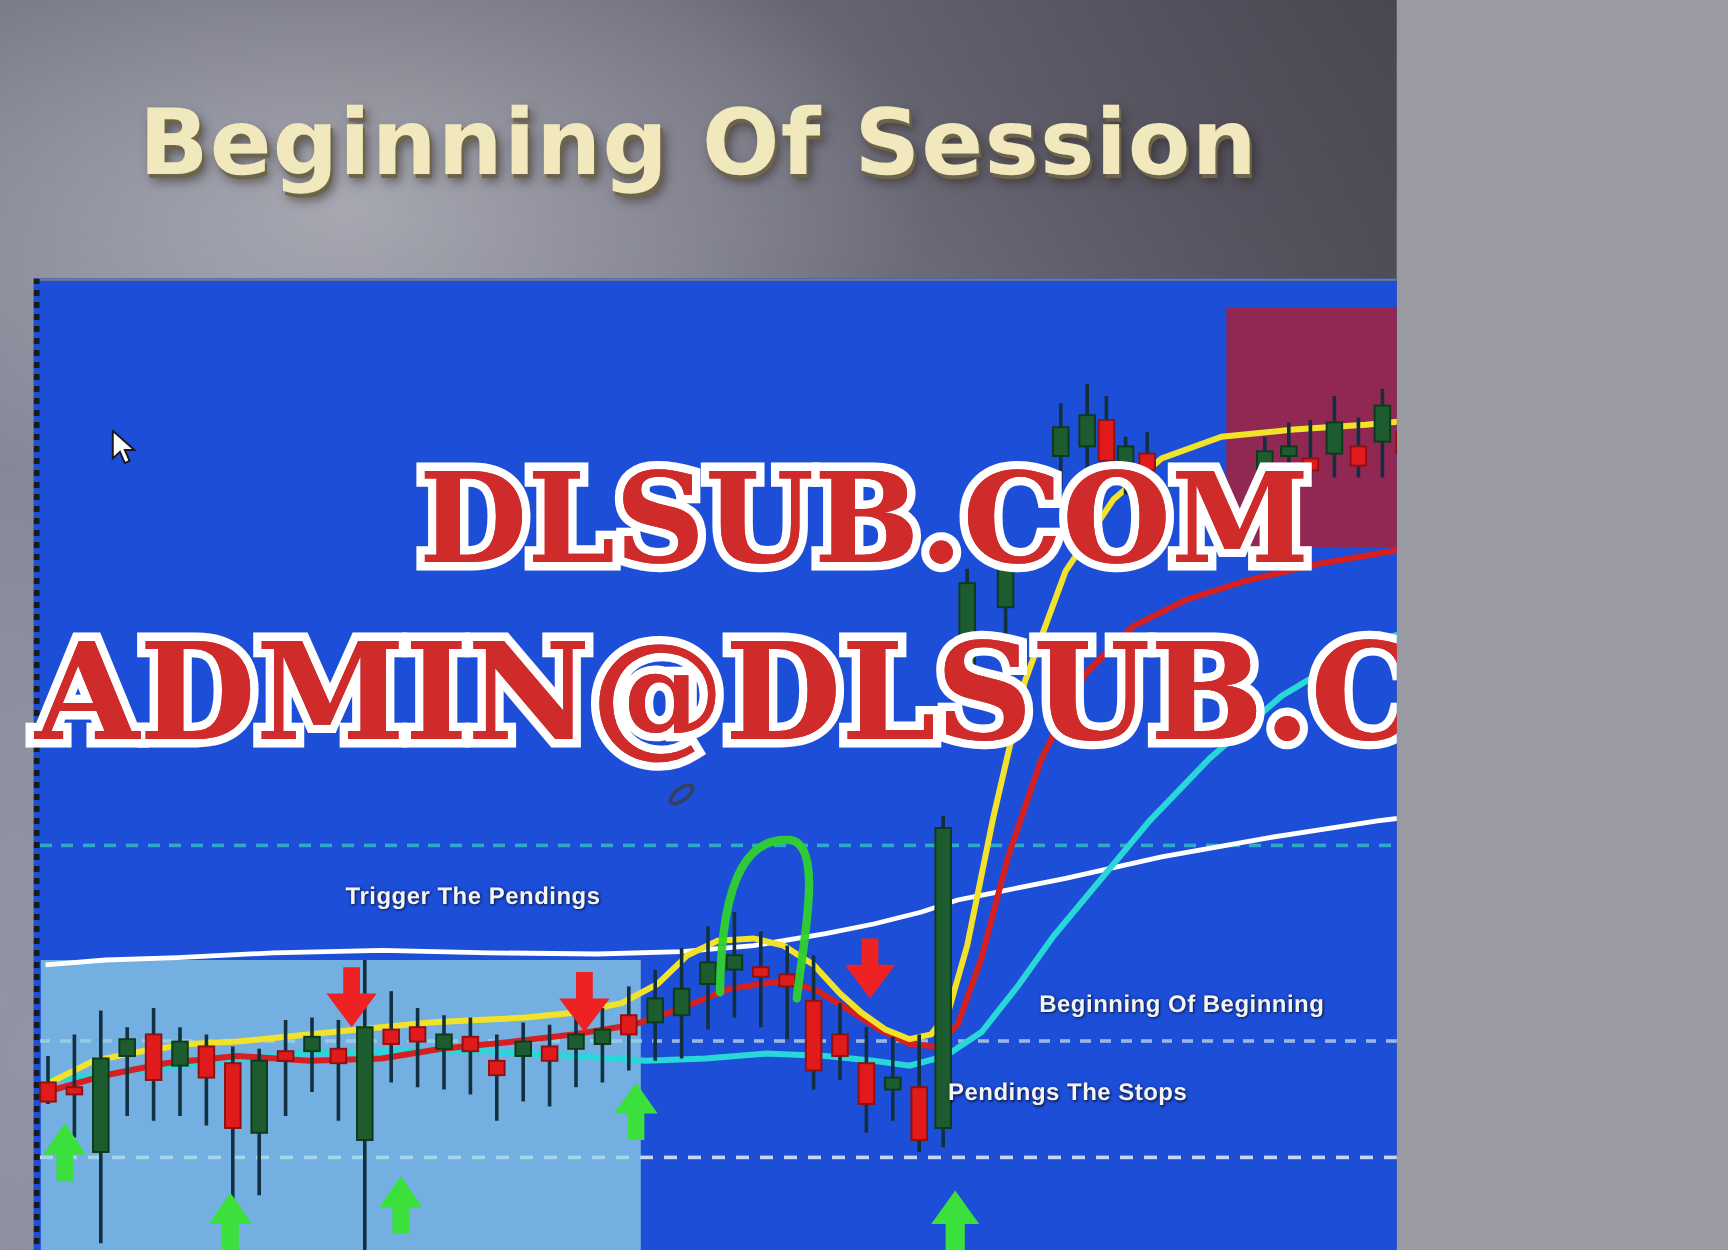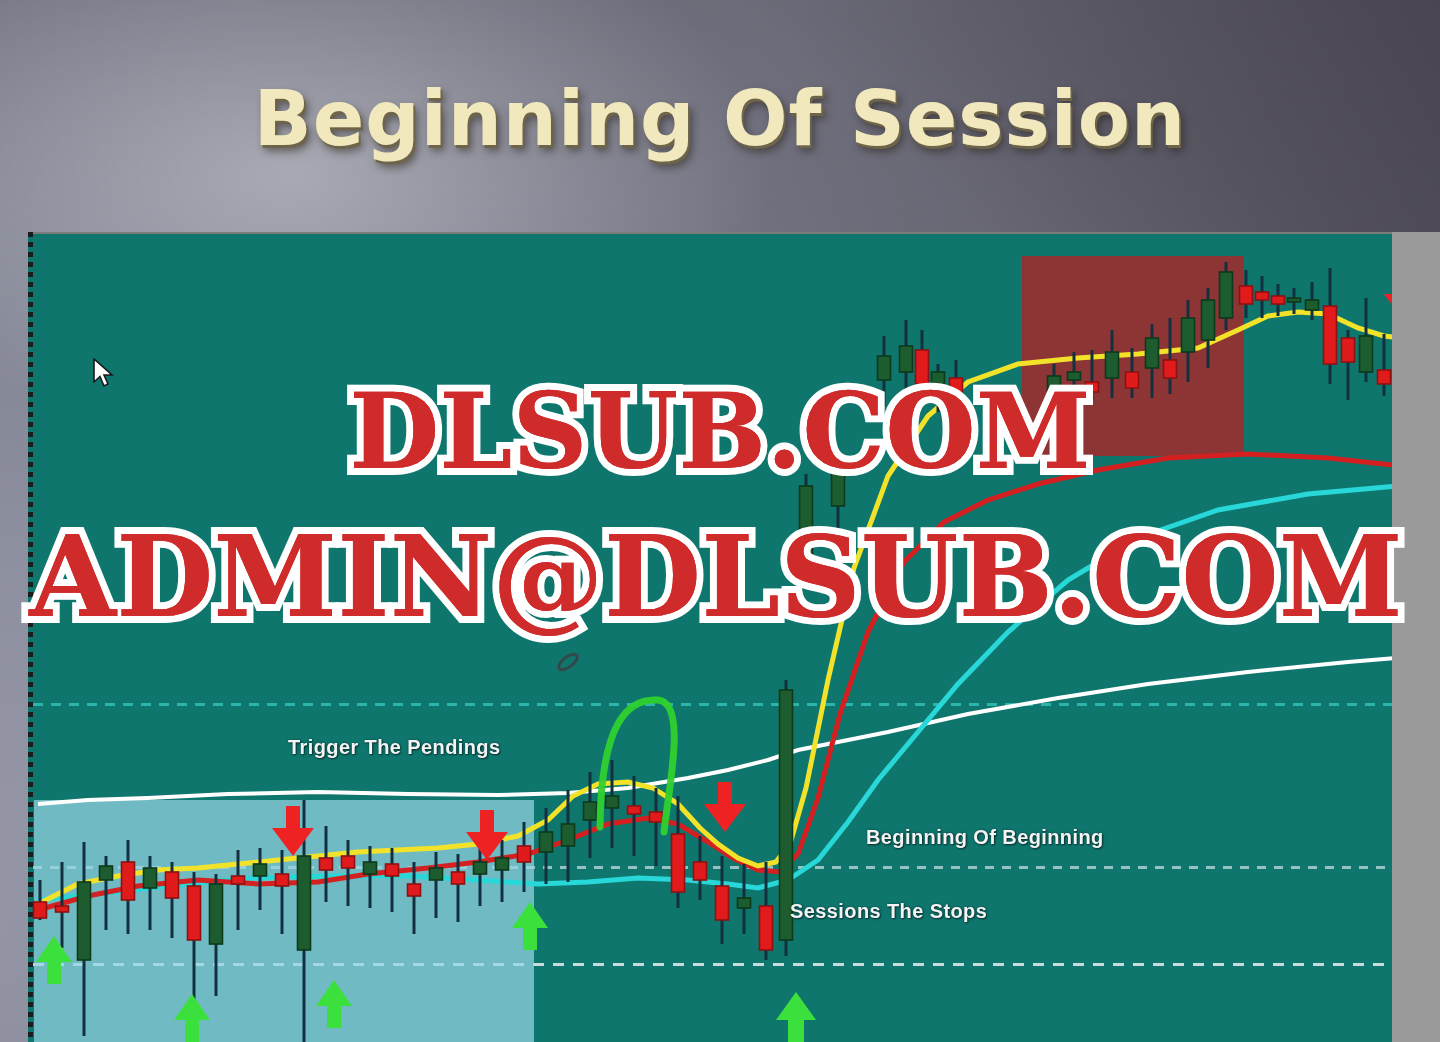--- a/index.html
+++ b/index.html
@@ -1,21 +1,21 @@
 <!DOCTYPE html>
 <html><head>
 <meta charset="utf-8">
 <style>
   html,body{margin:0;padding:0;}
   body{
     width:1440px;height:1042px;overflow:hidden;position:relative;
     font-family:"Liberation Sans", sans-serif;
     background:#9a9aa2;
   }
-  #stage{position:absolute;inset:0;width:1440px;height:1042px;overflow:hidden;}
+  #stage{position:absolute;inset:0;width:1164px;height:1042px;overflow:hidden;}
 
   
   .slide-bg{position:absolute;inset:0;
     background:
       radial-gradient(120% 90% at 12% 85%, #c9cad4 0%, #bcbec9 35%, #a9abb6 65%, #93949e 100%),
       linear-gradient(120deg,#c6c7d1 0%, #b9bac5 40%, #8e8c94 72%, #6f6d77 100%);
     background-blend-mode:multiply;
   }
   .slide-bg:after{content:"";position:absolute;inset:0;
     background:linear-gradient(225deg, rgba(70,66,78,.78) 0%, rgba(110,106,118,.35) 28%, rgba(255,255,255,0) 55%);
@@ -32,21 +32,21 @@
     color:#f1e8bd;
     text-shadow:
       2px 3px 0 #6d6449,
       4px 6px 9px rgba(35,30,20,.55);
     white-space:nowrap;
   }
 
   
   .chart-panel{
     position:absolute;left:28px;top:232px;width:1392px;height:810px;
-    background:#0f766e;overflow:hidden;
+    background:#1d4ed8;overflow:hidden;
   }
   .chart-panel-right-strip{position:absolute;left:1392px;top:232px;width:48px;height:810px;background:#9a9a9a;}
   .axis-left{position:absolute;left:0;top:0;width:5px;height:810px;
      background:repeating-linear-gradient(to bottom,#1b1b1b 0 5px, rgba(0,0,0,0) 5px 10px);}
   .panel-top-edge{position:absolute;left:0;top:0;width:100%;height:2px;background:#7b7b7b;}
 
   
   .hline{position:absolute;left:5px;right:0;height:3px;}
   .hline.teal{background:repeating-linear-gradient(to right,#35c9c0 0 10px, rgba(0,0,0,0) 10px 18px);opacity:.75;}
   .hline.pale{background:repeating-linear-gradient(to right,#e8eef0 0 11px, rgba(0,0,0,0) 11px 20px);opacity:.85;}
@@ -251,21 +251,21 @@
       <g fill="#ee2222">
         <path d="M244,596 l14,0 l0,-22 l14,0 l0,22 l14,0 l-21,28 z"></path>
         <path d="M438,600 l14,0 l0,-22 l14,0 l0,22 l14,0 l-21,28 z"></path>
         <path d="M676,572 l14,0 l0,-22 l14,0 l0,22 l14,0 l-21,28 z"></path>
         <path d="M1356,62 l14,0 l0,-22 l14,0 l0,22 l14,0 l-21,28 z"></path>
       </g>
     </svg>
 
     <div class="chart-label" style="left:260px;top:504px">Trigger The Pendings</div>
     <div class="chart-label" style="left:838px;top:594px">Beginning Of Beginning</div>
-    <div class="chart-label" style="left:762px;top:668px">Sessions The Stops</div>
+    <div class="chart-label" style="left:762px;top:668px">Pendings The Stops</div>
 
     <svg class="cursor" style="left:64px;top:126px" viewBox="0 0 26 30">
       <path d="M2,1 L2,24 L8,18.5 L12,28 L16,26 L12,17 L20,17 z" fill="#ffffff" stroke="#1a1a1a" stroke-width="1.6"></path>
     </svg>
   </div>
 
   <div class="chart-panel-right-strip"></div>
 
   <svg style="position:absolute;left:0;top:0;width:1440px;height:1042px;pointer-events:none">
     <text id="wm-line1" x="720" y="468" text-anchor="middle" font-family="DejaVu Serif, serif" font-weight="bold" font-size="104" fill="#cf2b2b" stroke="#ffffff" stroke-width="14" paint-order="stroke">DLSUB.COM</text>

